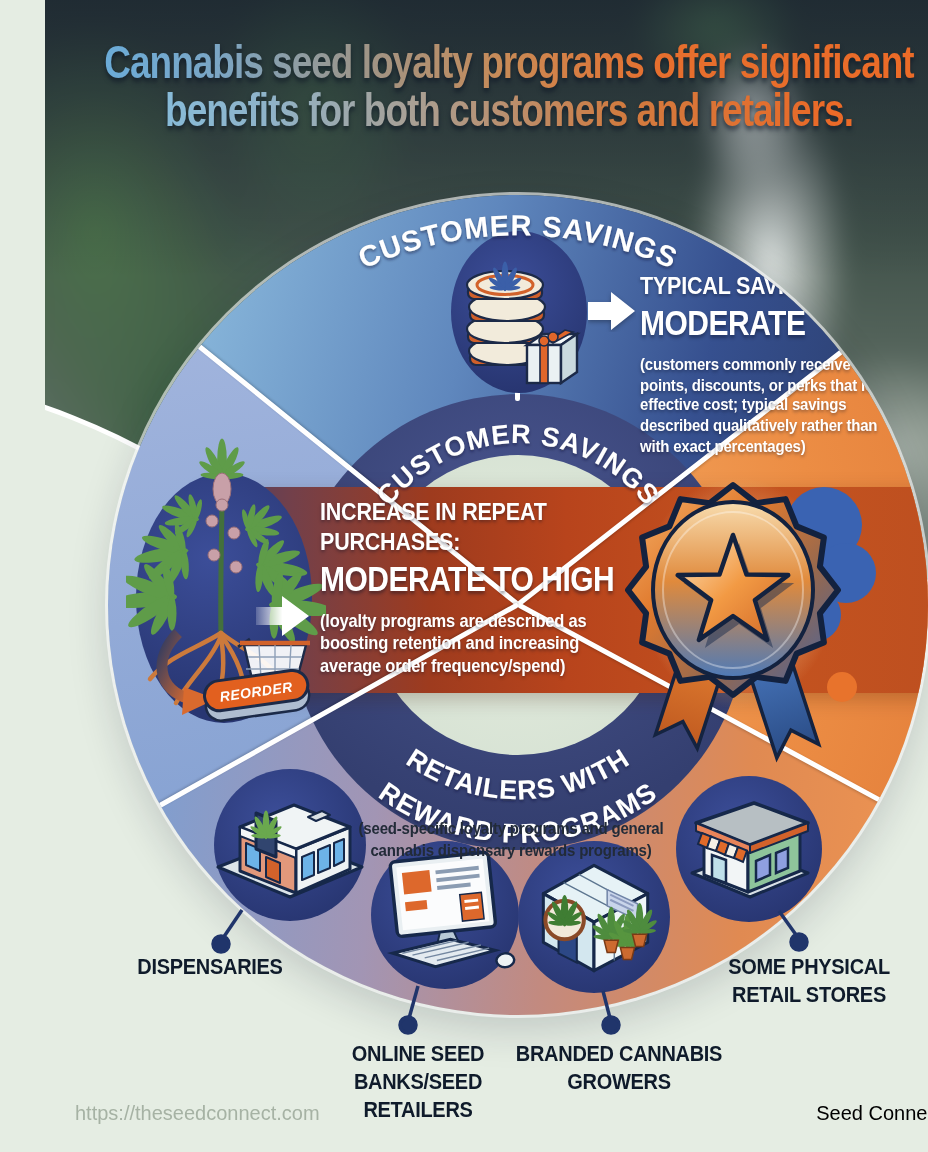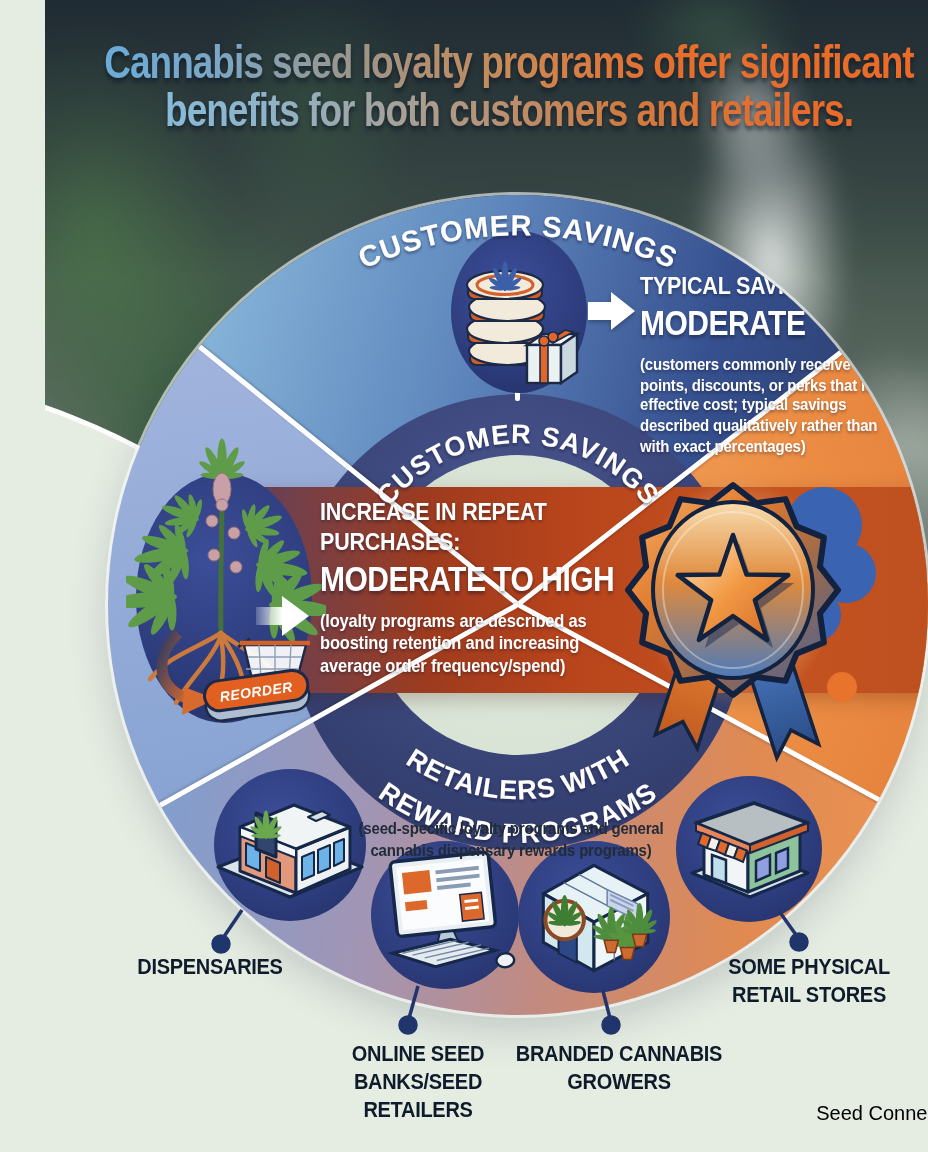--- a/index.html
+++ b/index.html
@@ -449,14 +449,15 @@
   </div>
   <div class="cat-label lbl-3">
     <div>BRANDED CANNABIS</div>
     <div>GROWERS</div>
   </div>
   <div class="cat-label lbl-4">
     <div>SOME PHYSICAL</div>
     <div>RETAIL STORES</div>
   </div>
 
+  <div class="footer-url">https://theseedconnect.com</div>
   <div class="footer-brand">Seed Connect</div>
 </div>
 
 </body></html>

